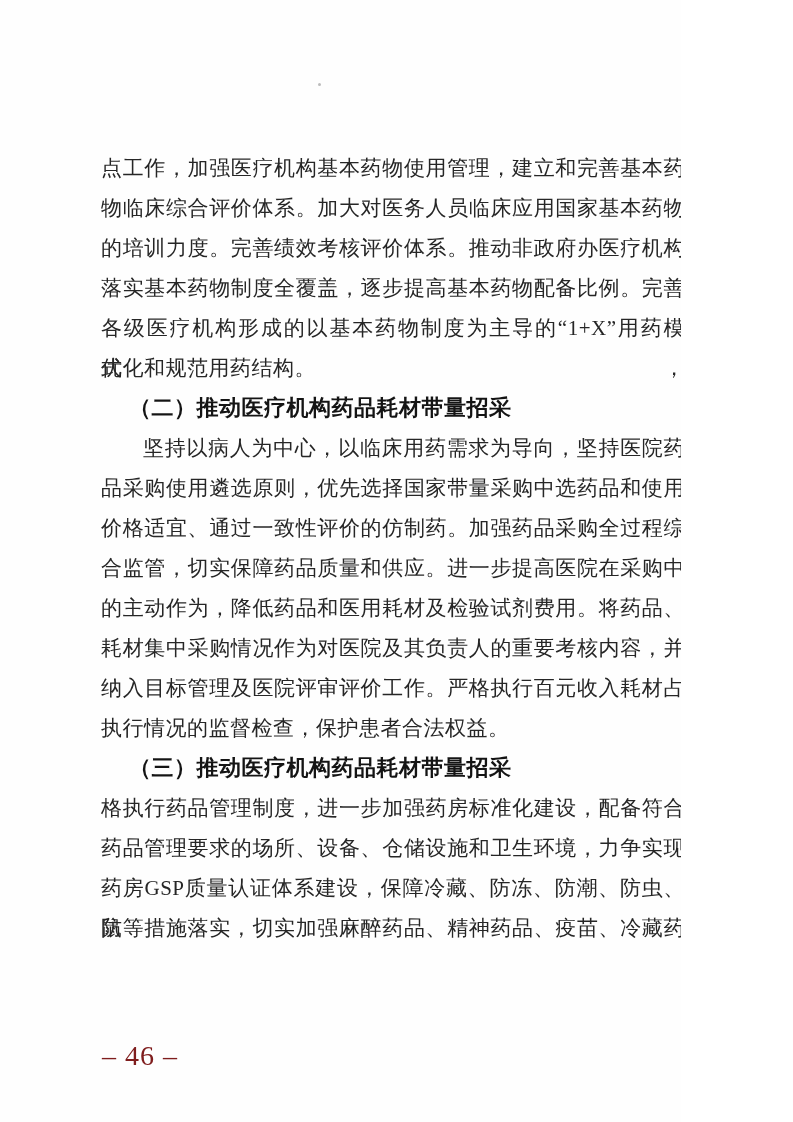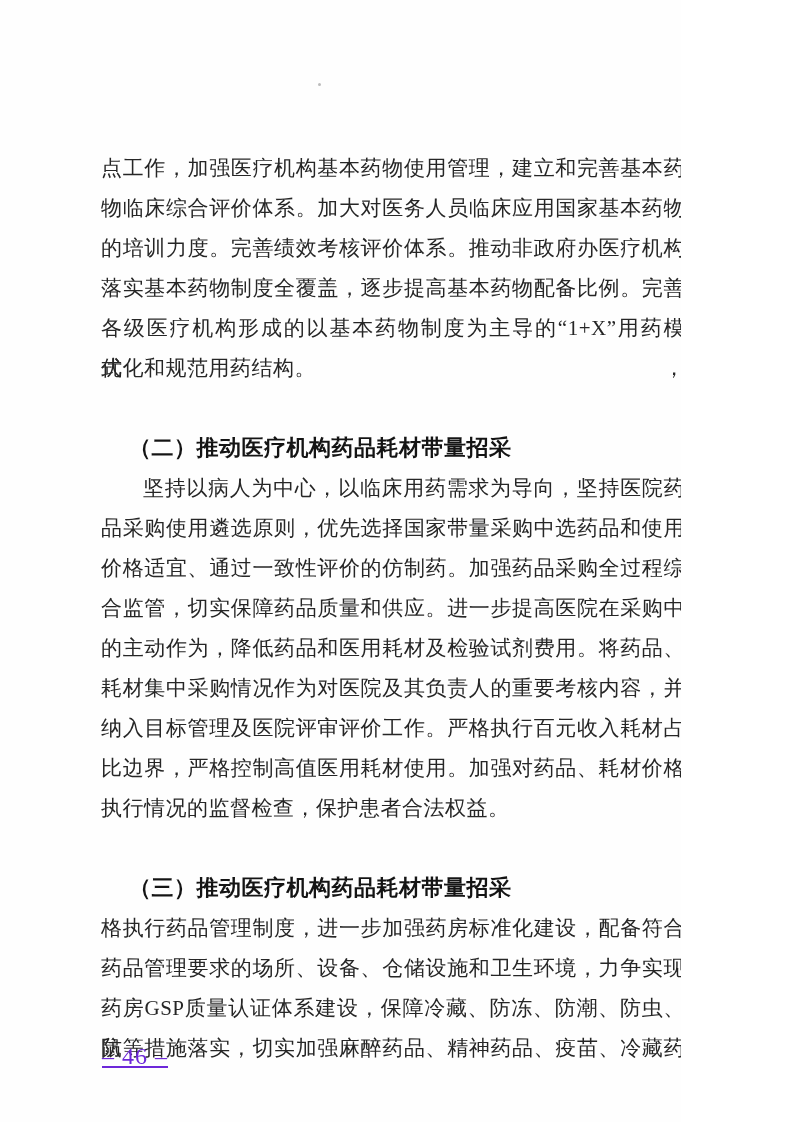--- a/index.html
+++ b/index.html
@@ -33,36 +33,34 @@
   }
   .line.noj {
     text-align: right;
     text-align-last: left;
   }
   .line.heading {
     font-weight: bold;
     font-size: 22px;
     color: #141414;
     padding-left: 28px;
-    margin-top: 40px;
   }
   .line.indent {
     padding-left: 42px;
   }
   .footer {
     position: absolute;
     left: 102px;
     top: 1042px;
     height: 28px;
     line-height: 28px;
-    font-size: 24px;
-    color: #6d28d9;
+    font-size: 28px;
+    color: #7f1d1d;
     letter-spacing: 1px;
     font-family: "Liberation Serif", "DejaVu Serif", serif;
-    text-decoration: underline;
   }
   .speck {
     position: absolute;
     left: 318px;
     top: 83px;
     width: 3px;
     height: 3px;
     background: #bcbcbc;
     border-radius: 50%;
   }
@@ -80,21 +78,20 @@
       <div class="line">各级医疗机构形成的以基本药物制度为主导的“1+X”用药模式，</div>
       <div class="line noj">优化和规范用药结构。</div>
       <div class="line heading noj">（二）推动医疗机构药品耗材带量招采</div>
       <div class="line indent">坚持以病人为中心，以临床用药需求为导向，坚持医院药</div>
       <div class="line">品采购使用遴选原则，优先选择国家带量采购中选药品和使用</div>
       <div class="line">价格适宜、通过一致性评价的仿制药。加强药品采购全过程综</div>
       <div class="line">合监管，切实保障药品质量和供应。进一步提高医院在采购中</div>
       <div class="line">的主动作为，降低药品和医用耗材及检验试剂费用。将药品、</div>
       <div class="line">耗材集中采购情况作为对医院及其负责人的重要考核内容，并</div>
       <div class="line">纳入目标管理及医院评审评价工作。严格执行百元收入耗材占</div>
-      <div class="line">比边界，严格控制高值医用耗材使用。加强对药品、耗材价格</div>
       <div class="line noj">执行情况的监督检查，保护患者合法权益。</div>
       <div class="line heading noj">（三）推动医疗机构药品耗材带量招采</div>
       <div class="line">格执行药品管理制度，进一步加强药房标准化建设，配备符合</div>
       <div class="line">药品管理要求的场所、设备、仓储设施和卫生环境，力争实现</div>
       <div class="line">药房GSP质量认证体系建设，保障冷藏、防冻、防潮、防虫、防</div>
       <div class="line">鼠等措施落实，切实加强麻醉药品、精神药品、疫苗、冷藏药</div>
     </div>
   <div class="footer">– 46 –</div>
 </div>
 

